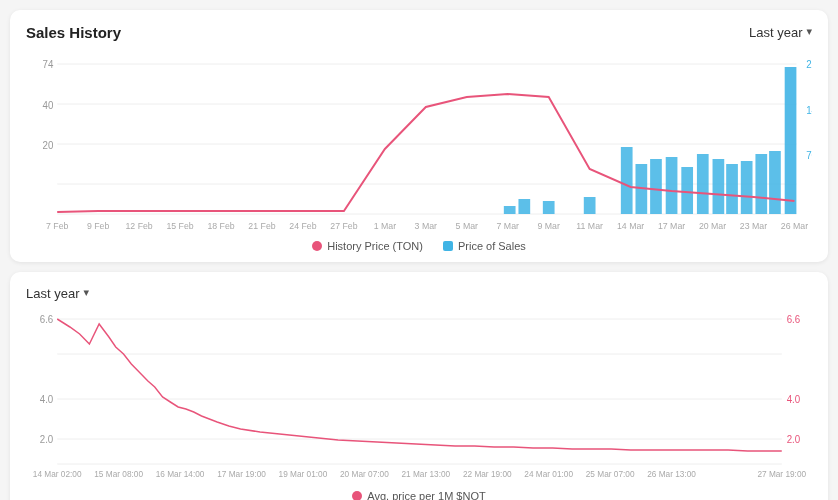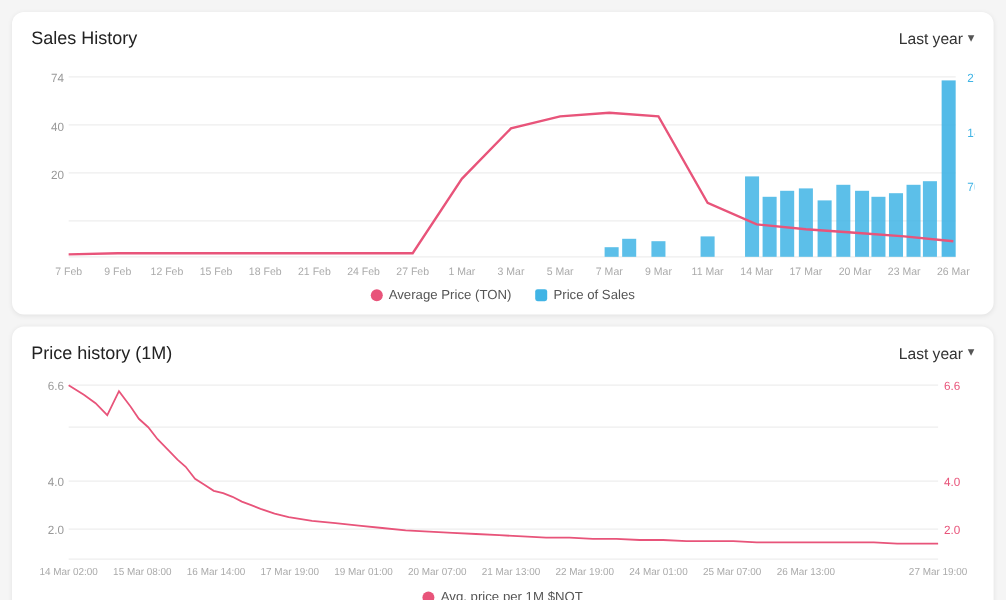--- a/index.html
+++ b/index.html
@@ -17,21 +17,21 @@
       box-shadow: 0 1px 4px rgba(0,0,0,0.08);
     }
     .card-header {
       display: flex;
       justify-content: space-between;
       align-items: center;
       margin-bottom: 8px;
     }
     .card-title {
       font-size: 15px;
-      font-weight: 400;
+      font-weight: 700;
       color: #222;
     }
     .period-selector {
       display: flex;
       align-items: flex-start;
       gap: 4px;
       font-size: 13px;
       color: #333;
       cursor: pointer;
     }
@@ -171,32 +171,31 @@
       <text x="620" y="180" text-anchor="middle" font-size="9" fill="#aaa">14 Mar</text>
       <text x="662" y="180" text-anchor="middle" font-size="9" fill="#aaa">17 Mar</text>
       <text x="704" y="180" text-anchor="middle" font-size="9" fill="#aaa">20 Mar</text>
       <text x="746" y="180" text-anchor="middle" font-size="9" fill="#aaa">23 Mar</text>
       <text x="788" y="180" text-anchor="middle" font-size="9" fill="#aaa">26 Mar</text>
     </svg>
   </div>
   <div class="legend">
     <div class="legend-item">
       <span class="legend-dot-circle" style="background:#e8547a;"></span>
-      <span>Average Price (TON)</span>
+      <span>History Price (TON)</span>
     </div>
     <div class="legend-item">
       <span class="legend-dot" style="background:#40b4e5;"></span>
       <span>Price of Sales</span>
     </div>
   </div>
 </div>
 
 <div class="card">
   <div class="card-header">
-    <span class="card-title">Price history (1M)</span>
     <div class="period-selector">
       <span>Last year</span>
       <span class="chevron">▾</span>
     </div>
   </div>
   <div class="chart-area price-chart">
     <svg width="100%" height="175" viewBox="0 0 806 175" preserveAspectRatio="none">
 
       <line x1="32" y1="10" x2="775" y2="10" stroke="#eee" stroke-width="1"></line>
       <line x1="32" y1="45" x2="775" y2="45" stroke="#eee" stroke-width="1"></line>

